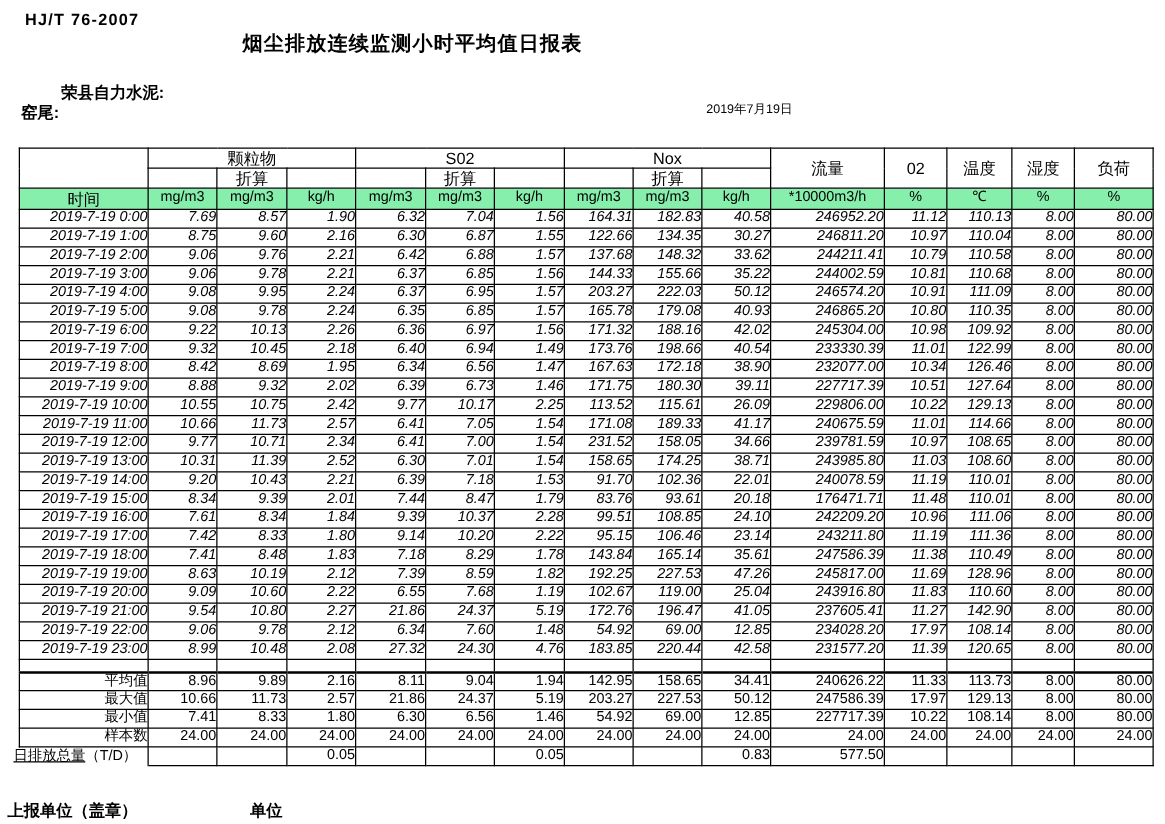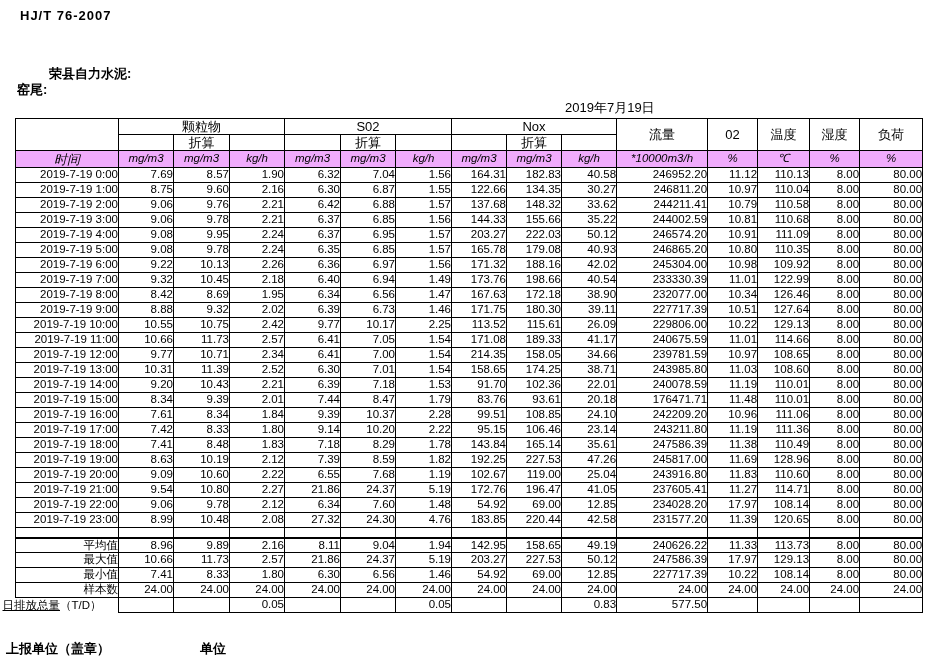--- a/index.html
+++ b/index.html
@@ -7,61 +7,62 @@
   body {
     width:932px; height:659px; background:#ffffff; color:#000;
     font-family:"Liberation Sans", sans-serif; position:relative; overflow:hidden;
   }
   .page { position:relative; width:747px; height:659px; }
 
   .std-code { position:absolute; top:8px; left:20px; font-size:13px; font-weight:bold; letter-spacing:1px; }
   .report-title { position:absolute; top:25px; left:0; width:660px; text-align:center; font-size:16px; font-weight:bold; letter-spacing:1px; }
   .company-line { position:absolute; top:65px; left:17px; font-size:13px; font-weight:bold;margin-left:32px; }
   .location-line { position:absolute; top:81px; left:17px; font-size:13px; font-weight:bold; }
-  .date-line { position:absolute; top:99px; left:565px; font-size:13px; }
+  .date-line { position:absolute; top:80px; left:565px; font-size:10px; }
 
   table.report {
     position:absolute; top:118px; left:15px; width:907px;
     border-collapse:collapse; table-layout:fixed;
   }
   table.report td {
     border:1px solid #000; padding:0; font-size:11.5px; line-height:1;
     overflow:visible; white-space:nowrap;
   }
   tr.h1 { height:16px; }
   tr.h2 { height:16px; }
   tr.h3 { height:17px; }
   tr.h1 td, tr.h2 td { text-align:center; font-size:13px; }
-  tr.h3 td { background:#f0abfc; text-align:center; font-size:11.5px;font-style:italic; }
+  tr.h3 td { background:#86efac; text-align:center; font-size:11.5px; }
   tr.h3 td.time-h { font-size:13px; }
 
-  #data-body tr { height:15px; }
+  #data-body tr { height:15px;font-style:italic; }
   #summary-body tr { height:15px; }
   tr.blank-row { height:10px; }
   tr.blank-row td { border-bottom:2px solid #000; }
 
   td.time { text-align:right; padding-right:6px; }
   td.num { text-align:right; padding-right:8px; }
   td.flow { padding-right:12px; }
   td.o2 { padding-right:12px; font-size:11px; }
   td.sum-label { text-align:right; padding-right:4px; font-size:12px; }
-  td.total-label { border-left:none !important; border-bottom:none !important; text-align:left; font-size:12px; }
+  td.total-label { border-left:none !important; border-bottom:none !important; text-align:center; font-size:12px; }
   td.total-label .lbl-wrap { display:inline-block; margin-left:-13px; white-space:nowrap; }
   td.total-label .u { text-decoration:underline; }
 
   .footer-line1 { position:absolute; top:623px; left:6px; font-size:13px; font-weight:bold; }
   .footer-line2 { position:absolute; top:640px; left:6px; font-size:13px; font-weight:bold; }
   .footer-unit  { position:absolute; top:640px; left:200px; font-size:13px; font-weight:bold; }
 </style>
 </head>
 <body>
 
 <div class="page">
 
   <div class="std-code">HJ/T  76-2007</div>
+  <div class="report-title">烟尘排放连续监测小时平均值日报表</div>
   <div class="company-line">荣县自力水泥:</div>
   <div class="location-line">窑尾:</div>
   <div class="date-line">2019年7月19日</div>
 
   <table class="report">
     <colgroup>
       <col style="width:103px">
         <col style="width:55px">
         <col style="width:56px">
         <col style="width:55px">
@@ -324,21 +325,21 @@
           <td class="num">80.00</td>
         </tr>
         <tr>
           <td class="time">2019-7-19 12:00</td>
           <td class="num">9.77</td>
           <td class="num">10.71</td>
           <td class="num">2.34</td>
           <td class="num">6.41</td>
           <td class="num">7.00</td>
           <td class="num">1.54</td>
-          <td class="num">214.35</td>
+          <td class="num">231.52</td>
           <td class="num">158.05</td>
           <td class="num">34.66</td>
           <td class="num flow">239781.59</td>
           <td class="num o2">10.97</td>
           <td class="num">108.65</td>
           <td class="num">8.00</td>
           <td class="num">80.00</td>
         </tr>
         <tr>
           <td class="time">2019-7-19 13:00</td>
@@ -482,21 +483,21 @@
           <td class="num">10.80</td>
           <td class="num">2.27</td>
           <td class="num">21.86</td>
           <td class="num">24.37</td>
           <td class="num">5.19</td>
           <td class="num">172.76</td>
           <td class="num">196.47</td>
           <td class="num">41.05</td>
           <td class="num flow">237605.41</td>
           <td class="num o2">11.27</td>
-          <td class="num">114.71</td>
+          <td class="num">142.90</td>
           <td class="num">8.00</td>
           <td class="num">80.00</td>
         </tr>
         <tr>
           <td class="time">2019-7-19 22:00</td>
           <td class="num">9.06</td>
           <td class="num">9.78</td>
           <td class="num">2.12</td>
           <td class="num">6.34</td>
           <td class="num">7.60</td>
@@ -551,21 +552,21 @@
         <tr>
           <td class="sum-label">平均值</td>
           <td class="num">8.96</td>
           <td class="num">9.89</td>
           <td class="num">2.16</td>
           <td class="num">8.11</td>
           <td class="num">9.04</td>
           <td class="num">1.94</td>
           <td class="num">142.95</td>
           <td class="num">158.65</td>
-          <td class="num">49.19</td>
+          <td class="num">34.41</td>
           <td class="num flow">240626.22</td>
           <td class="num o2">11.33</td>
           <td class="num">113.73</td>
           <td class="num">8.00</td>
           <td class="num">80.00</td>
         </tr>
         <tr>
           <td class="sum-label">最大值</td>
           <td class="num">10.66</td>
           <td class="num">11.73</td>

